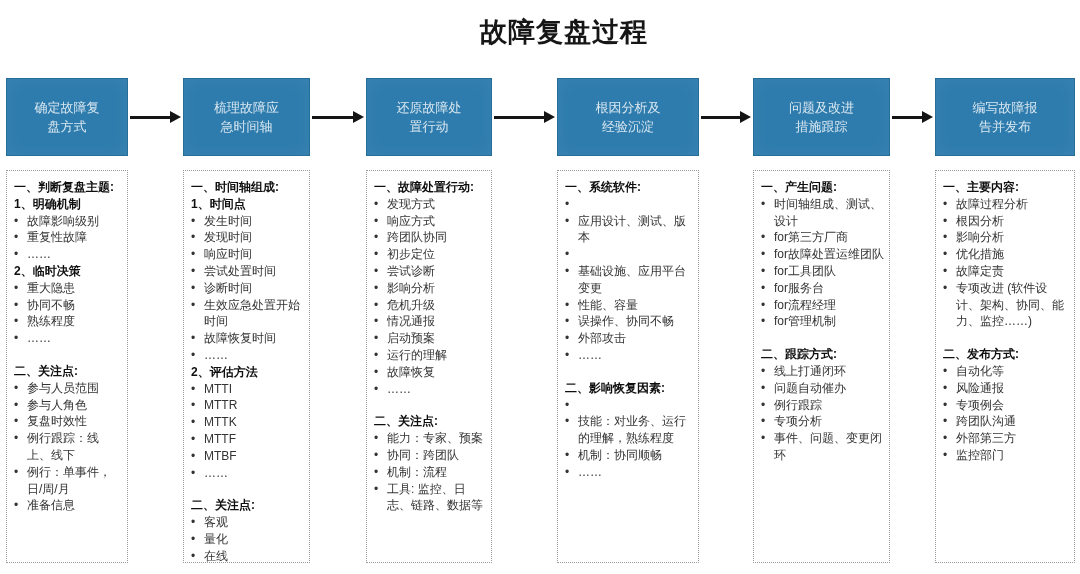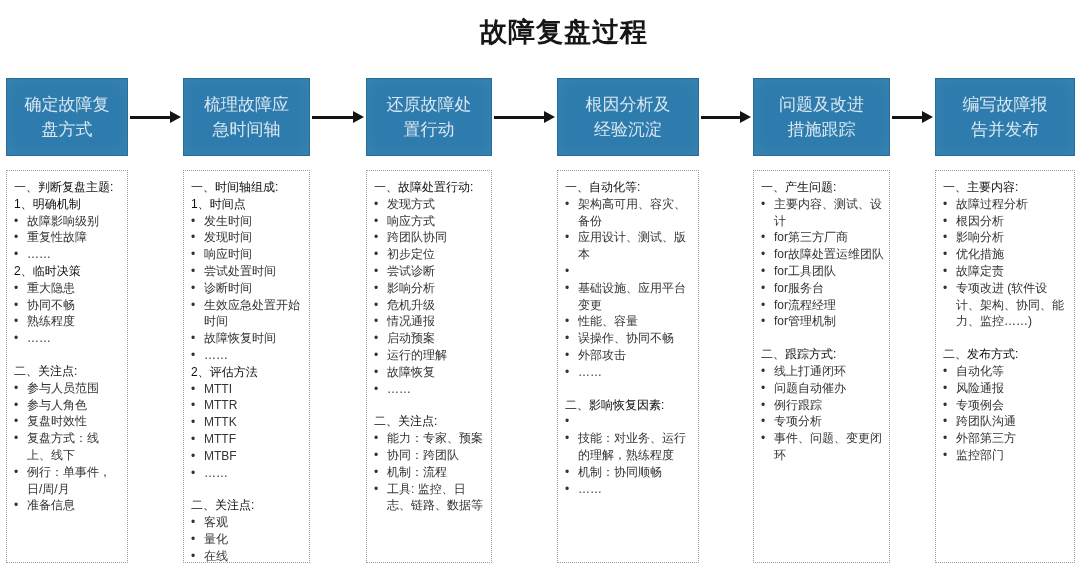--- a/index.html
+++ b/index.html
@@ -13,34 +13,34 @@
     position: absolute; top: 14px; left: 0; width: 100%;
     text-align: center; font-size: 27px; font-weight: 700; color: #161616;
     letter-spacing: 1px; margin: 0;
   }
 
   .col { position: absolute; top: 0; }
 
   .stage-box {
     position: absolute; top: 78px; left: 0; right: 0; height: 78px;
     background: #2e7cad; border: 1px solid #266d97;
-    color: #d9e7f1; font-size: 17px; line-height: 1.5; text-align: center;
+    color: #d9e7f1; font-size: 13px; line-height: 1.5; text-align: center;
     display: flex; align-items: center; justify-content: center;
     white-space: pre-line; box-sizing: border-box;
     box-shadow: inset 0 0 18px rgba(255,255,255,0.06);
   }
 
   .detail-box {
     position: absolute; top: 170px; left: 0; right: 0; height: 393px;
     border: 1px dotted #9a9a9a; background: #ffffff;
     box-sizing: border-box; padding: 7px 5px 6px 7px; overflow: hidden;
   }
 
   .entry { font-size: 12px; line-height: 1.4; color: #333333; }
-  .entry.h, .entry.n { font-weight: 400; color: #0f0f0f; }
+  .entry.h, .entry.n { font-weight: 700; color: #0f0f0f; }
   .entry.h { margin-top: 1px; }
   .entry.b { display: flex; }
   .entry.b .bl { flex: 0 0 13px; width: 13px; color: #333333; }
   .entry.b .bt { flex: 1 1 auto; }
   .entry.gap { height: 15px; }
 
   .arrow { position: absolute; top: 111px; height: 12px; }
   .arrow .shaft { position: absolute; left: 0; right: 9px; top: 4.5px; height: 3px; background: #141414; }
   .arrow .head {
     position: absolute; right: 0; top: 0; width: 0; height: 0;
@@ -99,21 +99,21 @@
         <div class="entry b">
           <span class="bl">•</span>
           <span class="bt">参与人角色</span>
         </div>
         <div class="entry b">
           <span class="bl">•</span>
           <span class="bt">复盘时效性</span>
         </div>
         <div class="entry b">
           <span class="bl">•</span>
-          <span class="bt">复盘方式：线上、线下</span>
+          <span class="bt">例行跟踪：线上、线下</span>
         </div>
         <div class="entry b">
           <span class="bl">•</span>
           <span class="bt">例行：单事件，日/周/月</span>
         </div>
         <div class="entry b">
           <span class="bl">•</span>
           <span class="bt">准备信息</span>
         </div>
       </div>
@@ -270,24 +270,23 @@
           <span class="bl">•</span>
           <span class="bt">工具: 监控、日志、链路、数据等</span>
         </div>
       </div>
   </div>
 
   <div class="col" style="left:557px; width:142px;">
     <div class="stage-box">根因分析及
 经验沉淀</div>
     <div class="detail-box">
-        <div class="entry h">一、自动化等:</div>
-        <div class="entry b">
-          <span class="bl">•</span>
-          <span class="bt">架构高可用、容灾、备份</span>
+        <div class="entry h">一、系统软件:</div>
+        <div class="entry b">
+          <span class="bl">•</span>
         </div>
         <div class="entry b">
           <span class="bl">•</span>
           <span class="bt">应用设计、测试、版本</span>
         </div>
         <div class="entry b">
           <span class="bl">•</span>
         </div>
         <div class="entry b">
           <span class="bl">•</span>
@@ -329,21 +328,21 @@
       </div>
   </div>
 
   <div class="col" style="left:753px; width:137px;">
     <div class="stage-box">问题及改进
 措施跟踪</div>
     <div class="detail-box">
         <div class="entry h">一、产生问题:</div>
         <div class="entry b">
           <span class="bl">•</span>
-          <span class="bt">主要内容、测试、设计</span>
+          <span class="bt">时间轴组成、测试、设计</span>
         </div>
         <div class="entry b">
           <span class="bl">•</span>
           <span class="bt">for第三方厂商</span>
         </div>
         <div class="entry b">
           <span class="bl">•</span>
           <span class="bt">for故障处置运维团队</span>
         </div>
         <div class="entry b">

